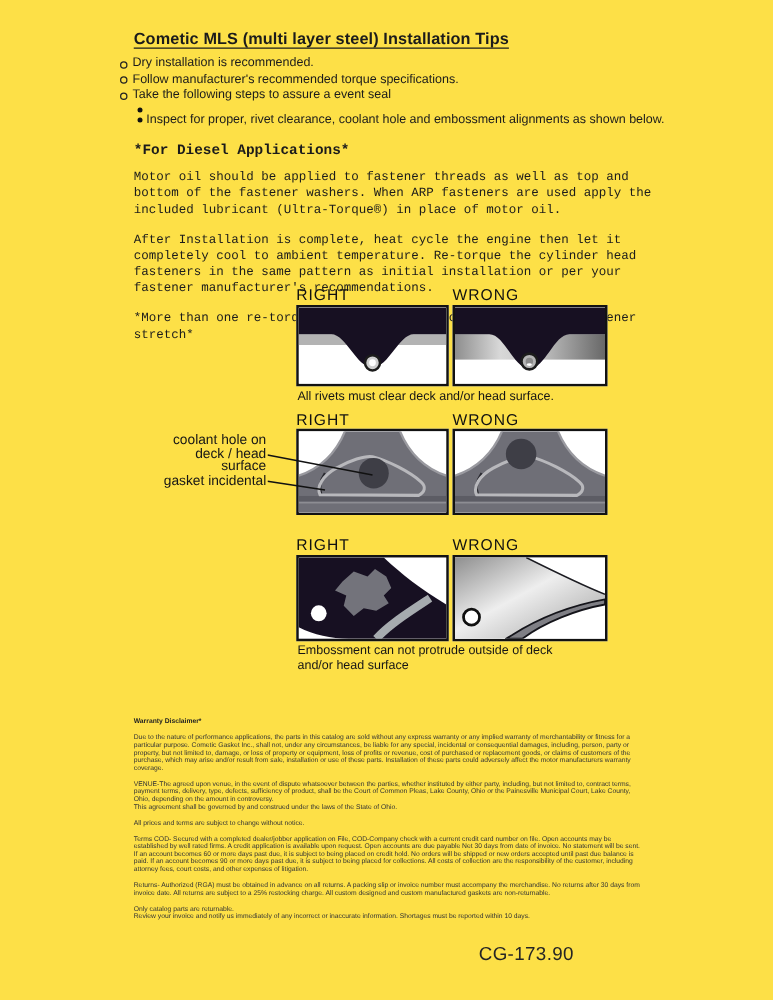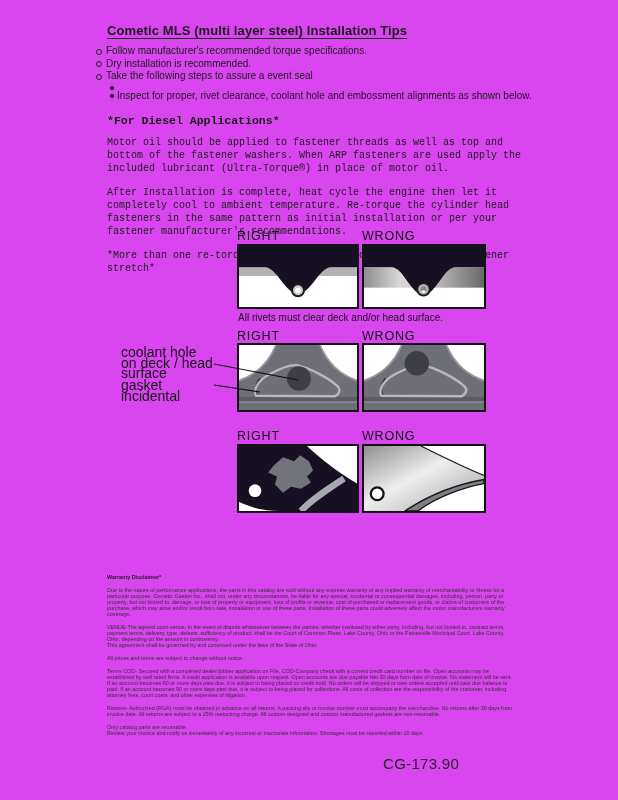--- a/index.html
+++ b/index.html
@@ -1,18 +1,18 @@
 <!DOCTYPE html>
 <html><head>
 <meta charset="utf-8">
 <style>
   html,body { margin:0; padding:0; background:#e8e8e8; }
   .page {
     position:relative; width:618px; height:800px; margin:0 auto;
-    background:#d946ef; overflow:hidden;
+    background:#fde047; overflow:hidden;
     font-family:"Liberation Sans","DejaVu Sans",sans-serif; color:#1b1b1b;
   }
   .abs { position:absolute; }
 
   .title {
     left:107px; top:23px; font-size:13px; font-weight:bold;
     text-decoration:underline; text-underline-offset:3px; letter-spacing:.1px;
   }
 
   .bullets { left:96px; top:45px; width:460px; font-size:10px; line-height:12.5px; }
@@ -26,45 +26,45 @@
   .diesel { left:107px; top:114px; width:432px; font-size:10px; line-height:13px;font-family:Liberation Mono, monospace; }
   .diesel h3 { margin:0 0 9px 0; font-size:11.5px; font-weight:bold; }
   .diesel p { margin:0 0 11px 0; }
   .diesel p.note { margin:0; }
 
   .dg-label { font-size:12.5px; letter-spacing:.8px; text-align:left; color:#111; }
   .panel { box-sizing:border-box; border:2.5px solid #121212; background:#fff; }
   .panel svg { display:block; width:100%; height:100%; }
   .caption { font-size:10px; color:#151515; line-height:12px; }
 
-  .callout { font-size:14px; line-height:10.5px; text-align:left; color:#161616; }
+  .callout { font-size:11px; line-height:10.5px; text-align:right; color:#161616; }
 
   .disc-wrap { left:107px; top:574px; width:405px; }
   .disc-inner { width:600px; transform:scale(0.675); transform-origin:0 0;
                 font-size:8px; line-height:9px; color:#333; }
   .disc-inner h4 { margin:0 0 10px 0; font-size:8px; font-weight:bold; color:#222; }
   .disc-inner p { margin:0 0 10px 0; white-space:pre-line; }
 
   .footer-code { left:383px; top:755px; font-size:15px; letter-spacing:.3px; color:#252525; }
 </style>
 </head>
 <body>
 
 <div class="page">
 
   <div class="abs title">Cometic MLS (multi layer steel) Installation Tips</div>
 
   <div class="abs bullets">
     <div class="b-row">
       <span class="circ"></span>
-      <span>Follow manufacturer's recommended torque specifications.</span>
+      <span>Dry installation is recommended.</span>
     </div>
     <div class="b-row">
       <span class="circ"></span>
-      <span>Dry installation is recommended.</span>
+      <span>Follow manufacturer's recommended torque specifications.</span>
     </div>
     <div class="b-row">
       <span class="circ"></span>
       <span>Take the following steps to assure a event seal</span>
     </div>
     <div class="b-row sub">
       <span class="dot"></span>
     </div>
     <div class="b-row sub">
       <span class="dot"></span>
@@ -178,20 +178,21 @@
         </linearGradient>
       </defs>
       <rect width="118" height="64" fill="#ffffff"></rect>
       <path d="M0,0 H56 C82,13 103,23 118,29 L118,33 C90,38 64,49 45,61 C41,63.5 37,64 33,64 H0 Z" fill="url(#gradB)"></path>
       <path d="M56,0 C82,13 103,23 118,29" stroke="#1c1c22" stroke-width="1.2" fill="none"></path>
       <path d="M118,33 C90,38 64,49 45,61 L40,64 H53 C70,51 96,41 118,37 Z" fill="#7f7f85" stroke="#14141a" stroke-width="1.4" stroke-linejoin="round"></path>
       <circle cx="13" cy="47" r="6.3" fill="#ffffff" stroke="#111111" stroke-width="2.2"></circle>
     </svg>
   </div>
 
+  <div class="abs caption" style="left:238px; top:515px; width:215px;">Embossment can not protrude outside of deck and/or head surface</div>
 
   <div class="abs disc-wrap">
     <div class="disc-inner">
       <h4>Warranty Disclaimer*</h4>
       <p>Due to the nature of performance applications, the parts in this catalog are sold without any express warranty or any implied warranty of merchantability or fitness for a particular purpose.  Cometic Gasket Inc., shall not, under any circumstances, be liable for any special, incidental or consequential damages, including, person, party or property, but not limited to, damage, or loss of property or equipment, loss of profits or revenue, cost of purchased or replacement goods, or claims of customers of the purchase, which may arise and/or result from sale, installation or use of these parts.  Installation of these parts could adversely affect the motor manufacturers warranty coverage.</p>
       <p>VENUE-The agreed upon venue, in the event of dispute whatsoever between the parties, whether instituted by either party, including, but not limited to, contract terms, payment terms, delivery, type, defects, sufficiency of product, shall be the Court of Common Pleas, Lake County, Ohio or the Painesville Municipal Court, Lake County, Ohio, depending on the amount in controversy.
 This agreement shall be governed by and construed under the laws of the State of Ohio.</p>
       <p>All prices and terms are subject to change without notice.</p>
       <p>Terms COD- Secured with a completed dealer/jobber application on File, COD-Company check with a current credit card number on file.  Open accounts may be established by well rated firms.  A credit application is available upon request.  Open accounts are due payable Net 30 days from date of invoice.  No statement will be sent.  If an account becomes 60 or more days past due, it is subject to being placed on credit hold.  No orders will be shipped or new orders accepted until past due balance is paid.  If an account becomes 90 or more days past due, it is subject to being placed for collections.  All costs of collection are the responsibility of the customer, including attorney fees, court costs, and other expenses of litigation.</p>
       <p>Returns- Authorized (RGA) must be obtained in advance on all returns.  A packing slip or invoice number must accompany the merchandise.  No returns after 30 days from invoice date.  All returns are subject to a 25% restocking charge.  All custom designed and custom manufactured gaskets are non-returnable.</p>

